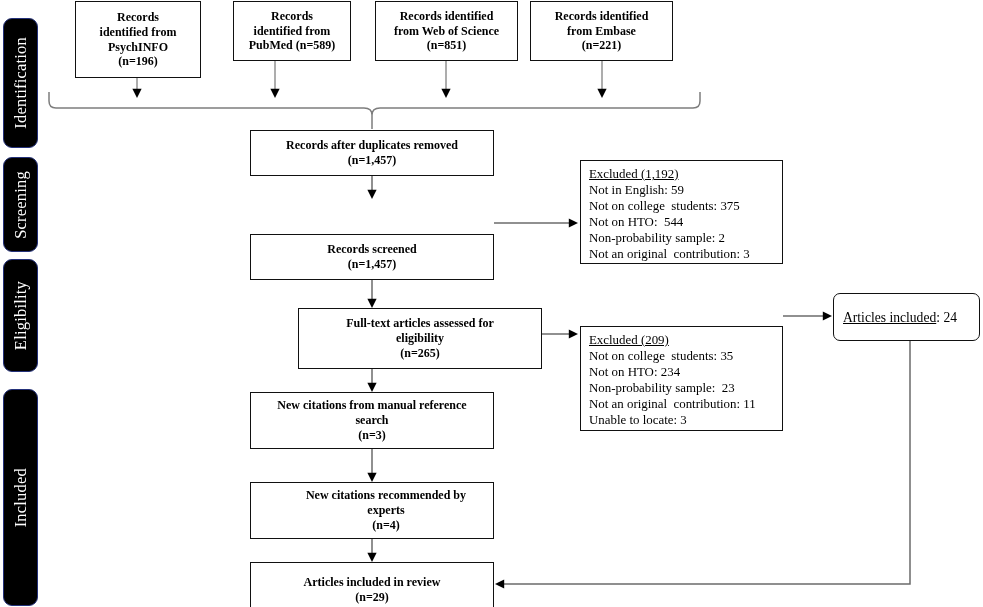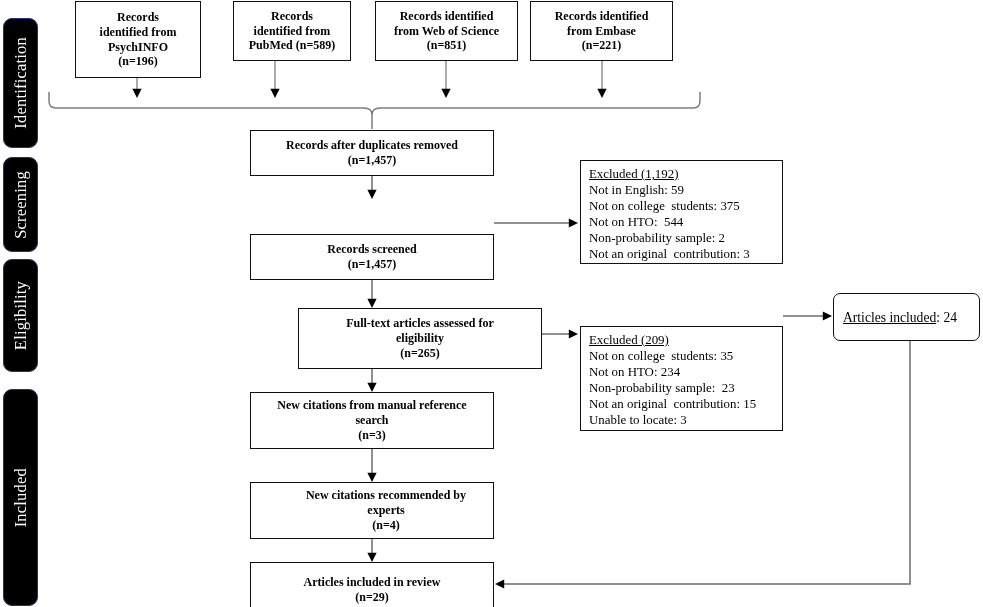--- a/index.html
+++ b/index.html
@@ -232,21 +232,21 @@
     <span class="ln">Not on HTO:  544</span>
     <span class="ln">Non-probability sample: 2</span>
     <span class="ln">Not an original  contribution: 3</span>
   </div>
 
   <div class="box listbox" style="left:580px;top:286px;width:203px;height:105px;flex-direction:column;margin-top:40px;">
     <span class="ln u">Excluded (209)</span>
     <span class="ln">Not on college  students: 35</span>
     <span class="ln">Not on HTO: 234</span>
     <span class="ln">Non-probability sample:  23</span>
-    <span class="ln">Not an original  contribution: 15</span>
+    <span class="ln">Not an original  contribution: 11</span>
     <span class="ln">Unable to locate: 3</span>
   </div>
 
   <div class="box inclbox" style="left:833px;top:293px;width:147px;height:48px;border-radius:7px;">
     <div>
       <span class="ln u">Articles  included</span><span class="ln">: 24</span>
     </div>
   </div>
 
 </div>

